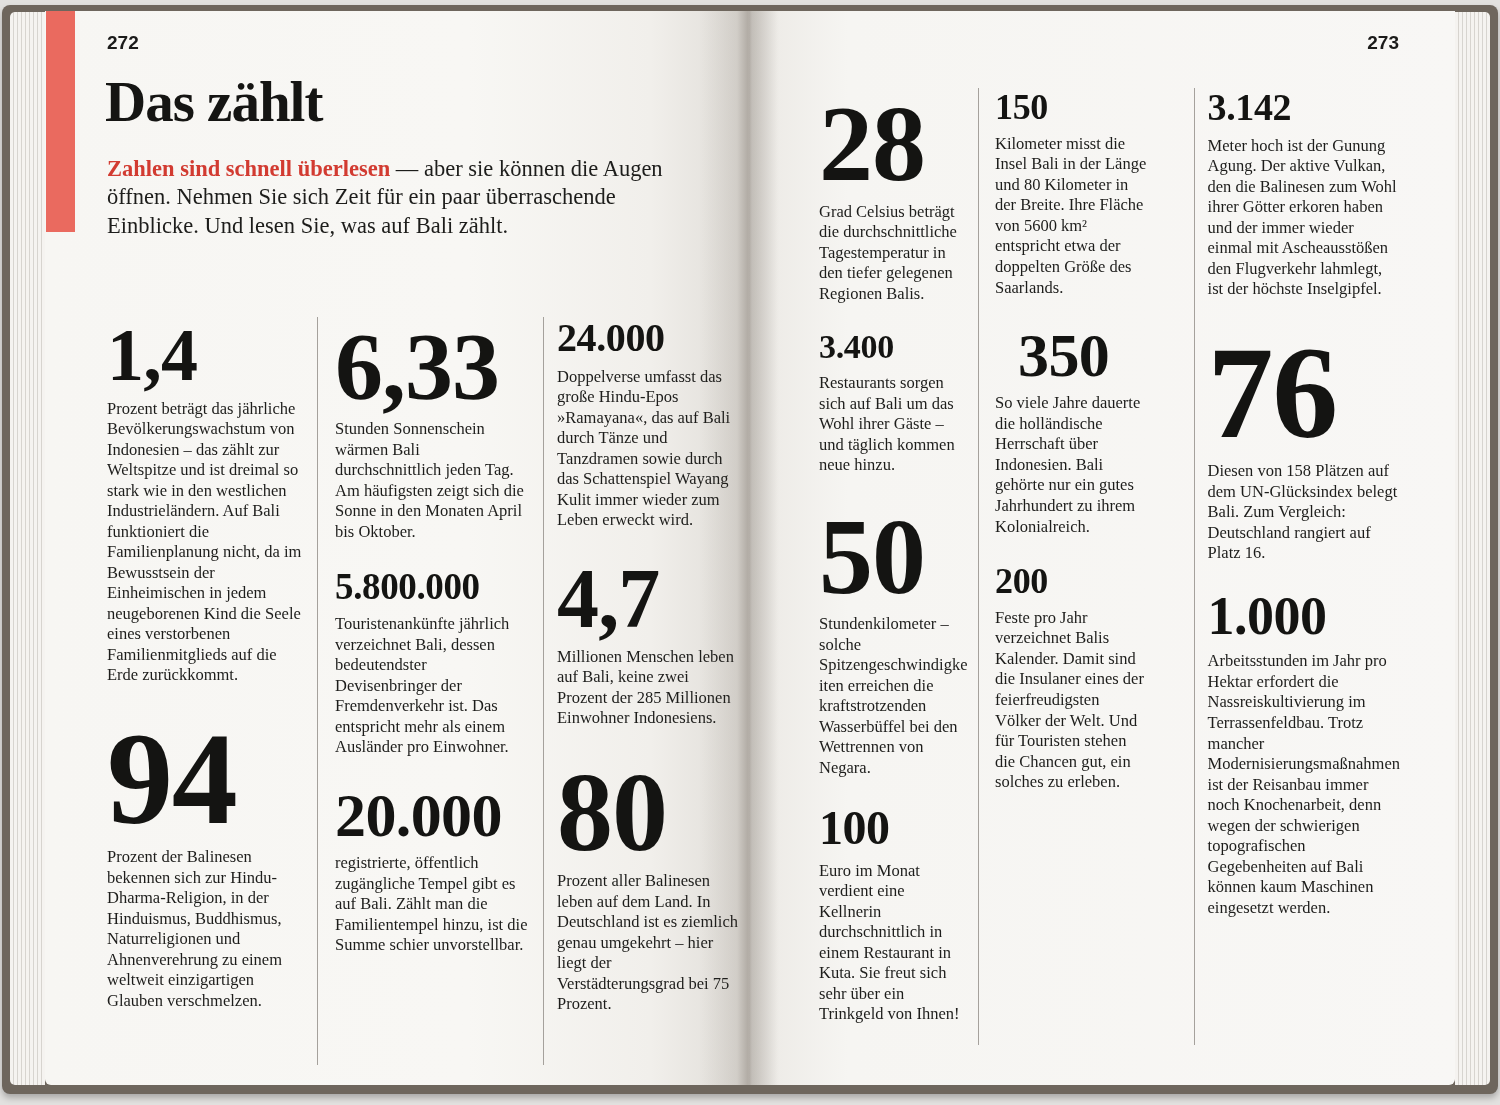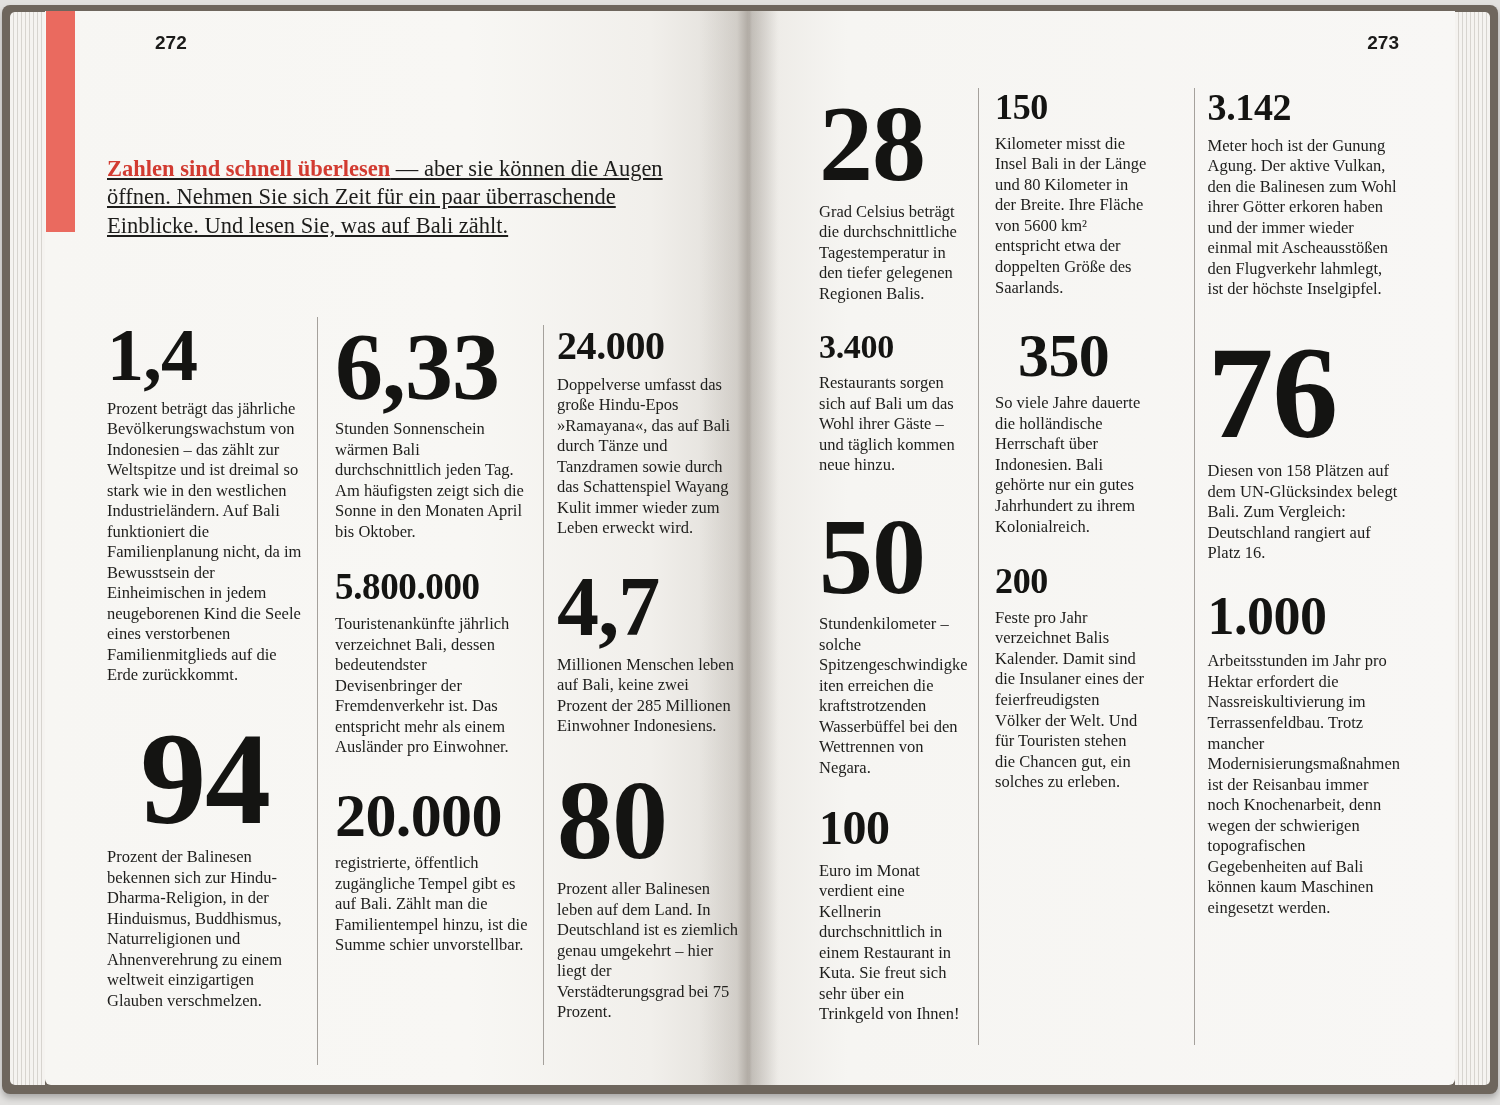--- a/index.html
+++ b/index.html
@@ -22,64 +22,65 @@
   .page-right { left:749px; width:706px;
     background:linear-gradient(90deg,#d8d5d0 0%,#eeece8 4%,#f6f5f2 14%,#f8f7f5 100%);
     border-bottom-right-radius:6px; }
   .gutter-shadow { position:absolute; top:11px; bottom:20px; left:699px; width:100px; pointer-events:none;
     background:linear-gradient(90deg,rgba(70,58,46,0) 0%,rgba(70,58,46,0.10) 38%,rgba(70,58,46,0.30) 49%,rgba(70,58,46,0.16) 53%,rgba(70,58,46,0) 80%); }
   .red-tab { position:absolute; left:46px; top:11px; width:29px; height:221px; }
 
   
   .pagenum { position:absolute; top:21px; font-family:"Liberation Sans","DejaVu Sans",sans-serif;
     font-weight:bold; font-size:19px; color:#1b1b1a; }
-  .pagenum-left { left:62px;margin-left:48px; }
+  .pagenum-left { left:62px; }
   .pagenum-right { right:56px; text-align:right; }
   .title { position:absolute; left:60px; top:58px; font-weight:bold; font-size:57px;
     letter-spacing:-1px; color:#151513; }
-  .intro { position:absolute; left:62px; top:144px; width:592px; font-size:22.5px; line-height:1.26;text-decoration:underline; }
+  .intro { position:absolute; left:62px; top:144px; width:592px; font-size:22.5px; line-height:1.26; }
   .intro .lead { font-weight:bold; }
 
   
   .cols { position:absolute; display:flex; align-items:stretch; }
   .cols-left  { left:62px; top:306px; width:632px; bottom:20px; }
   .cols-right { left:38px; top:77px;  width:613px; bottom:40px; }
   .col { }
   .col + .col { border-left:1px solid #a5a19c; }
   .cols-left  .c0 { width:210px; padding-right:14px; }
   .cols-left  .c1 { width:226px; padding:0 14px 0 17px; }
-  .cols-left  .c2 { flex:1; padding-left:13px;margin-top:8px; }
+  .cols-left  .c2 { flex:1; padding-left:13px; }
   .cols-right .c0 { width:159px; padding-right:10px;margin-left:32px; }
   .cols-right .c1 { width:231px; padding:0 12px 0 16px; }
   .cols-right .c2 { flex:1; padding-left:13px;margin-left:35px; }
 
   .stat { margin-bottom:25px; }
   .stat-value { font-weight:bold; line-height:0.84; padding-top:0.10em; margin-bottom:12px;
     letter-spacing:-0.01em; color:#141412; }
   .stat-text { font-size:16.5px; line-height:1.245; color:#1d1d1b; hyphens:auto; overflow-wrap:break-word; }
 </style>
 </head>
 <body>
 
 <div class="stage">
   <div class="cover"></div>
   <div class="stack stack-left"></div>
   <div class="stack stack-right"></div>
 
   <div class="page page-left">
     <div class="pagenum pagenum-left">272</div>
+    <h1 class="title">Das zählt</h1>
     <p class="intro" lang="de"><span class="lead" style="color: rgb(210, 59, 49);">Zahlen sind schnell überlesen</span><span> — aber sie können die Augen öffnen. Nehmen Sie sich Zeit für ein paar überraschende Einblicke. Und lesen Sie, was auf Bali zählt.</span></p>
     <div class="cols cols-left">
       <div class="col c0">
           <div class="stat">
             <div class="stat-value" style="font-size: 74px;">1,4</div>
             <p class="stat-text" lang="de">Prozent beträgt das jährliche Bevölkerungswachstum von Indonesien – das zählt zur Weltspitze und ist dreimal so stark wie in den westlichen Industrieländern. Auf Bali funktioniert die Familienplanung nicht, da im Bewusstsein der Einheimischen in jedem neugeborenen Kind die Seele eines verstorbenen Familienmitglieds auf die Erde zurückkommt.</p>
           </div>
           <div class="stat">
-            <div class="stat-value" style="font-size: 132px; text-align: center;">94</div>
+            <div class="stat-value" style="font-size: 132px;">94</div>
             <p class="stat-text" lang="de">Prozent der Balinesen bekennen sich zur Hindu-Dharma-Religion, in der Hinduismus, Buddhismus, Naturreligionen und Ahnenverehrung zu einem weltweit einzigartigen Glauben verschmelzen.</p>
           </div>
         </div>
       <div class="col c1">
           <div class="stat">
             <div class="stat-value" style="font-size: 96px;">6,33</div>
             <p class="stat-text" lang="de">Stunden Sonnenschein wärmen Bali durchschnittlich jeden Tag. Am häufigsten zeigt sich die Sonne in den Monaten April bis Oktober.</p>
           </div>
           <div class="stat">
             <div class="stat-value" style="font-size: 37px;">5.800.000</div>

